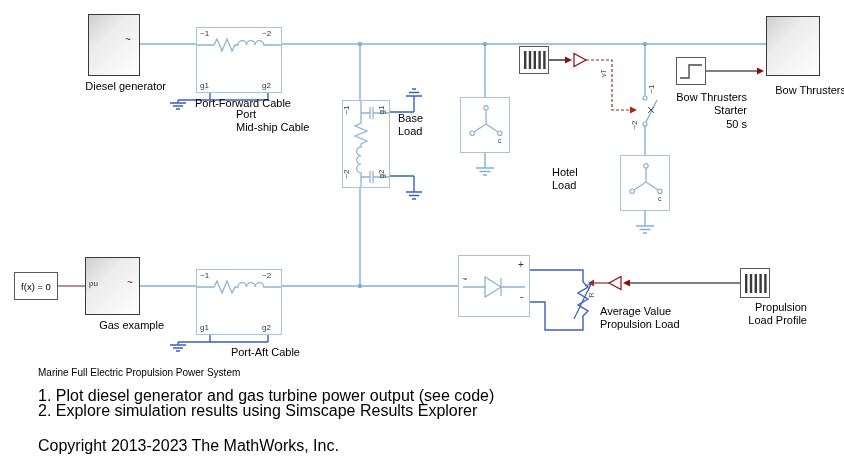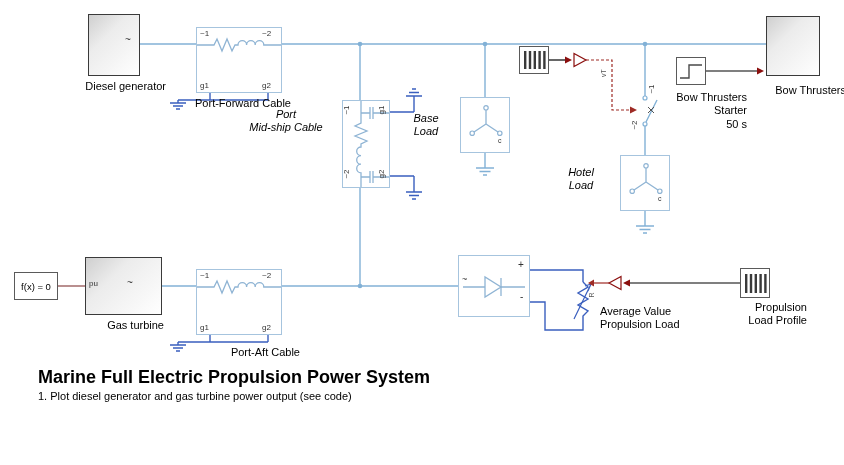--- a/index.html
+++ b/index.html
@@ -7,26 +7,26 @@
   #canvas { position:relative; width:844px; height:465px; background:#fff;
             font-family:"Liberation Sans", sans-serif; color:#000; overflow:hidden; }
   svg.layer { position:absolute; left:0; top:0; }
   .block { position:absolute; }
   .grad { background:linear-gradient(135deg,#cfcfcf 0%,#ececec 35%,#ffffff 100%); border:1px solid #3a3a3a; }
   .blue { background:#fff; border:1px solid #a6c4de; }
   .src  { background:#fff; border:1px solid #5a5a5a; }
   .icon { position:absolute; left:0; top:0; }
   .lbl { position:absolute; font-size:11px; line-height:13px; white-space:pre-line; }
   .c { text-align:right; }
-  .r { text-align:center;font-style:italic; }
+  .r { text-align:left; }
   .pl { position:absolute; font-size:8px; line-height:8px; color:#333; }
   .rot { transform:rotate(-90deg); display:inline-block; }
   .solvertxt { display:flex; align-items:center; justify-content:center; width:100%; height:100%; font-size:9.5px; }
-  .title { position:absolute; font-size:18px; font-weight:bold; }
-  .note { position:absolute; font-size:11px; line-height:14px; }
+  .title { position:absolute; font-size:10px; font-weight:normal; }
+  .note { position:absolute; font-size:16px; line-height:14px; }
 </style>
 </head>
 <body>
 
 <div id="canvas">
 
   <svg class="layer" width="844" height="465">
 
     <path d="M140,44 H766" stroke="#82b1d6" stroke-width="1.4" fill="none"></path>
     <path d="M360,44 V100" stroke="#82b1d6" stroke-width="1.4" fill="none"></path>
@@ -79,21 +79,21 @@
 
     <path d="M58,286 H85" stroke="#803333" stroke-width="1.1" fill="none"></path>
   </svg>
 
   <div class="block grad" style="left:88px;top:14px;width:52px;height:62px">
     <span class="pl" style="left:36px;top:21px;font-size:10px">~</span>
   </div>
 
   <div class="block grad" style="left:766px;top:16px;width:54px;height:60px"></div>
 
-  <div class="block grad" style="left:85px;top:257px;width:77px;height:58px">
+  <div class="block grad" style="left:85px;top:257px;width:55px;height:58px">
     <span class="pl" style="left:3px;top:22px">pu</span>
     <span class="pl" style="left:41px;top:21px;font-size:10px">~</span>
   </div>
 
   <div class="block src" style="left:14px;top:272px;width:44px;height:28px">
     <div class="solvertxt">f(x) = 0</div>
   </div>
 
   <div class="block blue" style="left:196px;top:27px;width:86px;height:66px">
     <svg class="icon" width="84" height="64">
@@ -196,23 +196,25 @@
   <div class="lbl r" style="left:236px;top:108px;width:100px">Port
 Mid-ship Cable</div>
   <div class="lbl r" style="left:398px;top:112px;width:56px">Base
 Load</div>
   <div class="lbl r" style="left:552px;top:166px;width:58px">Hotel
 Load</div>
   <div class="lbl c" style="left:637px;top:91px;width:110px">Bow Thrusters
 Starter</div>
   <div class="lbl c" style="left:637px;top:118px;width:110px">50 s</div>
   <div class="lbl c" style="left:740px;top:84px;width:106px">Bow Thrusters</div>
-  <div class="lbl c" style="left:60px;top:319px;width:104px">Gas turbine</div>
+  <div class="lbl c" style="left:60px;top:319px;width:104px">Gas example</div>
   <div class="lbl c" style="left:196px;top:346px;width:104px">Port-Aft Cable</div>
   <div class="lbl" style="left:600px;top:305px;width:110px">Average Value
 Propulsion Load</div>
   <div class="lbl c" style="left:703px;top:301px;width:104px">Propulsion
 Load Profile</div>
 
   <div class="title" style="left:38px;top:367px">Marine Full Electric Propulsion Power System</div>
   <div class="note" style="left:38px;top:389px">1. Plot diesel generator and gas turbine power output (see code)</div>
+  <div class="note" style="left:38px;top:404px">2. Explore simulation results using Simscape Results Explorer</div>
+  <div class="note" style="left:38px;top:439px">Copyright 2013-2023 The MathWorks, Inc.</div>
 
 </div>
 
 </body></html>

